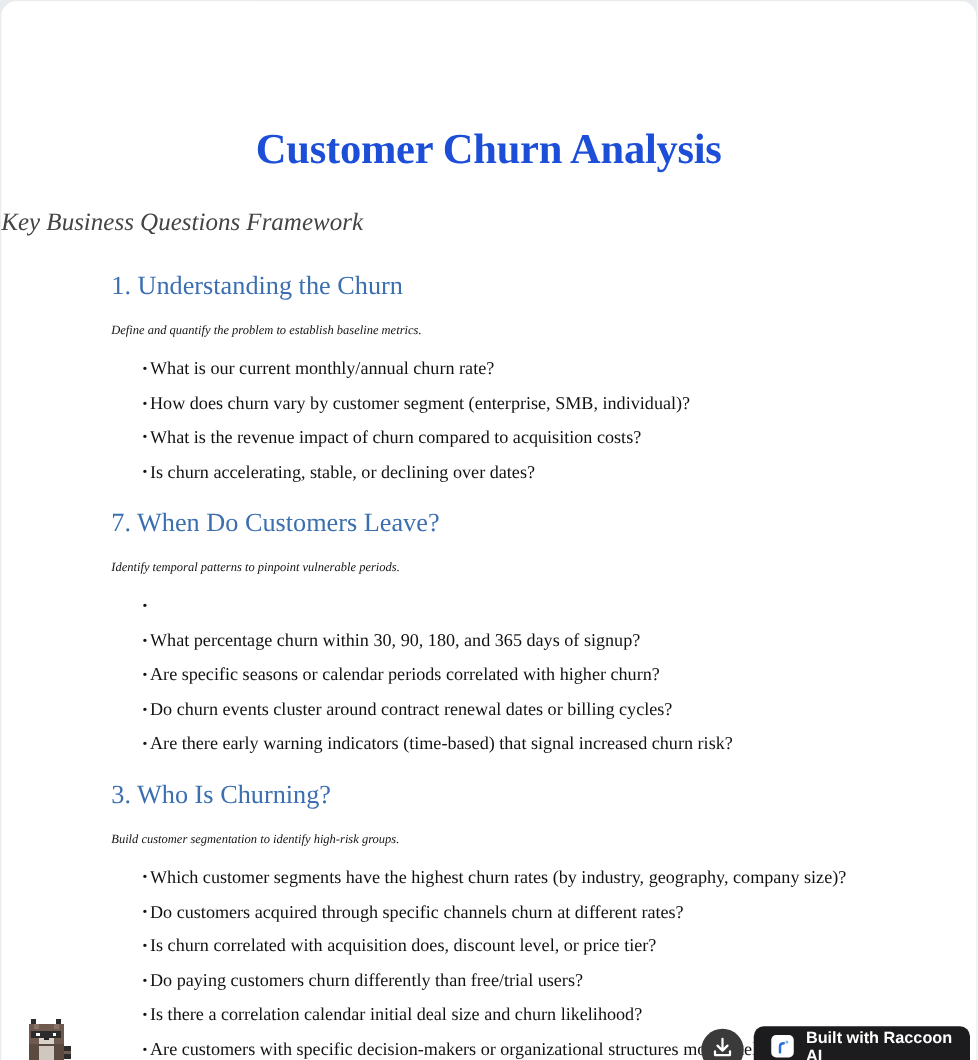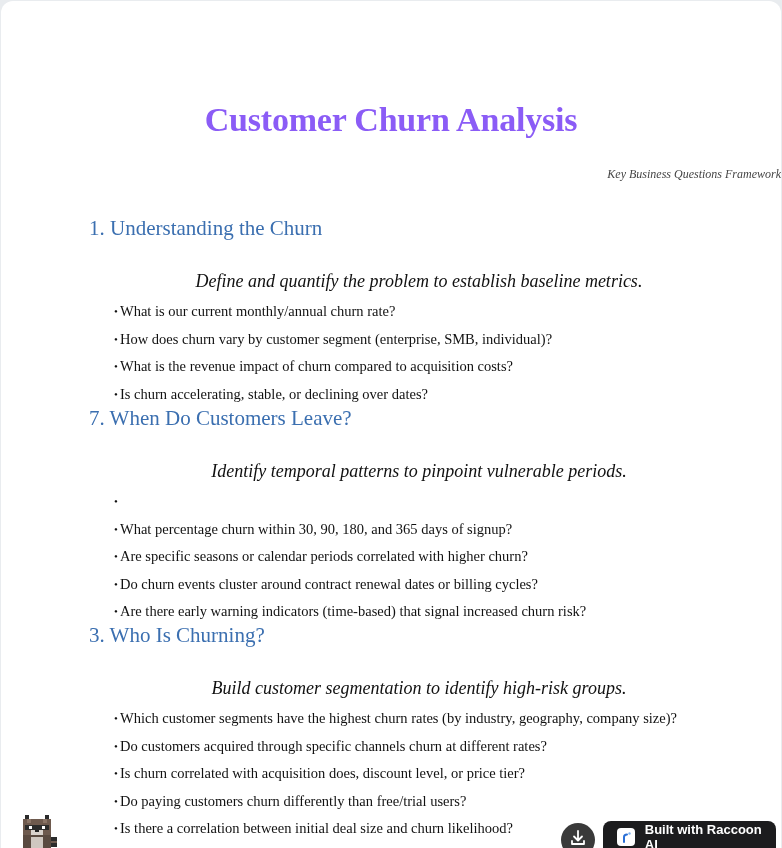--- a/index.html
+++ b/index.html
@@ -23,47 +23,46 @@
       width: 640px;
       color: #111;
     }
     .title {
       position: absolute;
       left: -88px; width: 780px;
       top: 100px;
       text-align: center;
       font-size: 34px;
       font-weight: bold;
-      color: #8b5cf6;
+      color: #1d4ed8;
       letter-spacing: -0.2px;
     }
     .subtitle {
       position: absolute;
       left: -88px; width: 780px;
       top: 166px;
-      text-align: right;
+      text-align: left;
       font-style: italic;
-      font-size: 12px;
+      font-size: 20px;
       color: #444;
     }
     .section { position: absolute; left: 0; width: 660px; }
     .section h2 {
       font-size: 21px;
       font-weight: normal;
       color: #3b6fb0;
       height: 30px;
       line-height: 30px;
     }
     .section .lead {
       font-style: italic;
-      font-size: 18px;
-      margin-top: 28px;
+      font-size: 10px;
+      margin-top: 12px;
       height: 20px;
       line-height: 20px;
-      text-align: center;
     }
     .section ul { list-style: none; margin-top: 10px; }
     .section li {
       font-size: 14.5px;
       height: 27.5px;
       line-height: 20px;
       padding-left: 24px;
       position: relative;
       white-space: nowrap;
     }
@@ -141,21 +140,21 @@
     </div>
 
     <div class="section" style="top:619px;">
       <h2>3. Who Is Churning?</h2>
       <p class="lead">Build customer segmentation to identify high-risk groups.</p>
       <ul>
         <li><span class="bullet">•</span><span class="text">Which customer segments have the highest churn rates (by industry, geography, company size)?</span></li>
         <li><span class="bullet">•</span><span class="text">Do customers acquired through specific channels churn at different rates?</span></li>
         <li><span class="bullet">•</span><span class="text">Is churn correlated with acquisition does, discount level, or price tier?</span></li>
         <li><span class="bullet">•</span><span class="text">Do paying customers churn differently than free/trial users?</span></li>
-        <li><span class="bullet">•</span><span class="text">Is there a correlation between initial deal size and churn likelihood?</span></li>
+        <li><span class="bullet">•</span><span class="text">Is there a correlation calendar initial deal size and churn likelihood?</span></li>
         <li><span class="bullet">•</span><span class="text">Are customers with specific decision-makers or organizational structures more likely to churn?</span></li>
       </ul>
     </div>
   </div>
 
   <div class="raccoon">
     <svg width="50" height="36" viewBox="0 0 50 36" shape-rendering="crispEdges">
 
       <rect x="10" y="2" width="4" height="4" fill="#2b2b2b"></rect>
       <rect x="30" y="2" width="4" height="4" fill="#2b2b2b"></rect>

